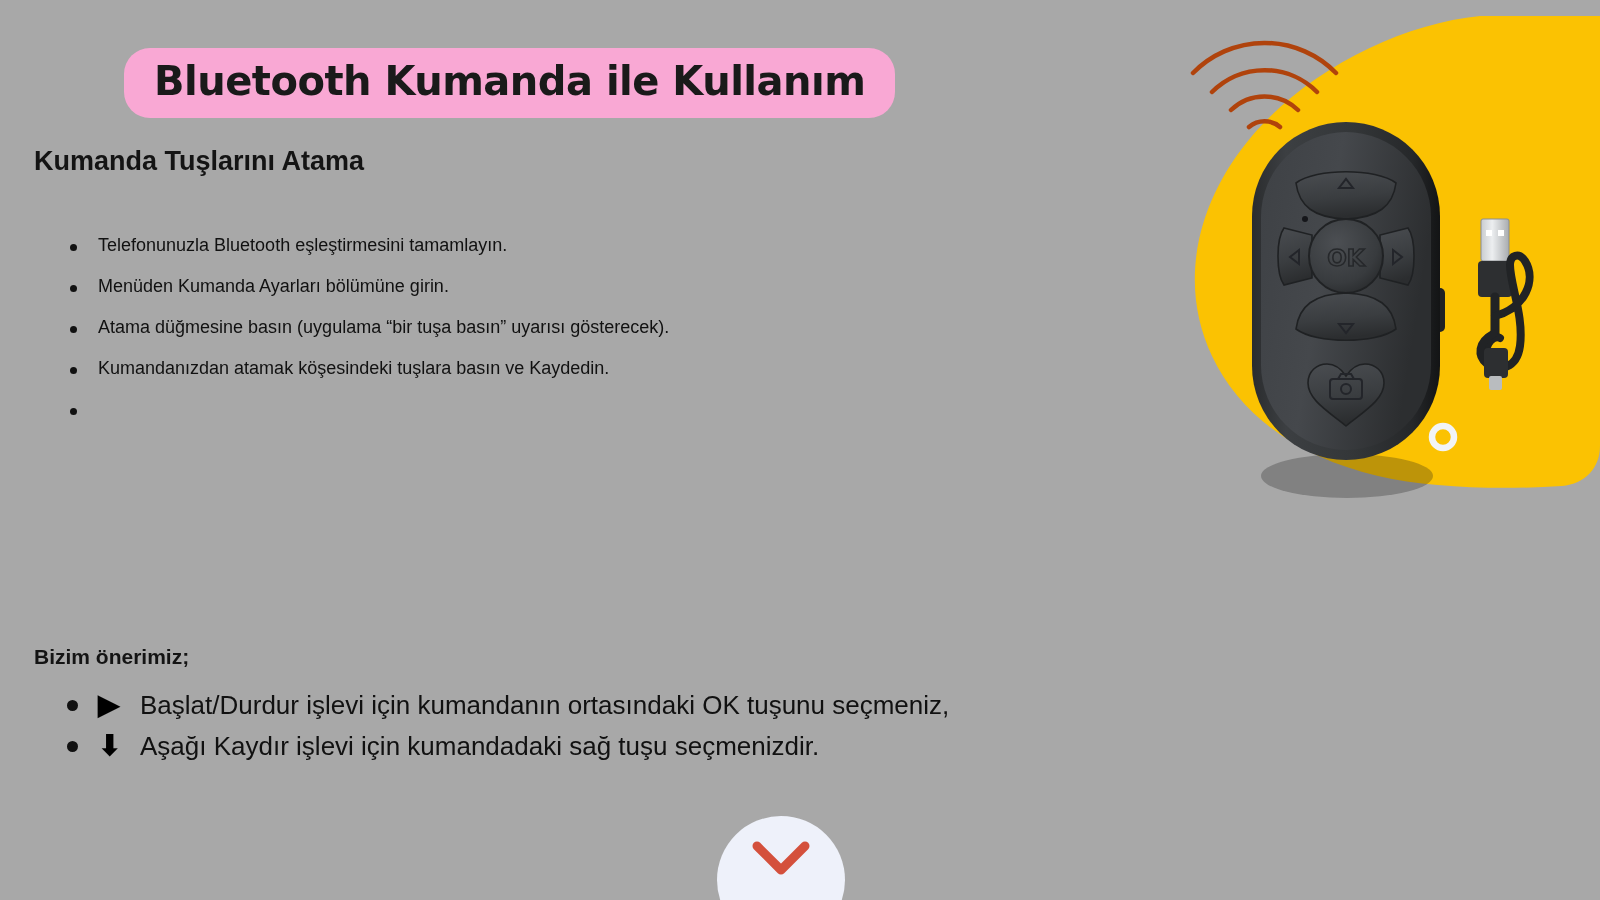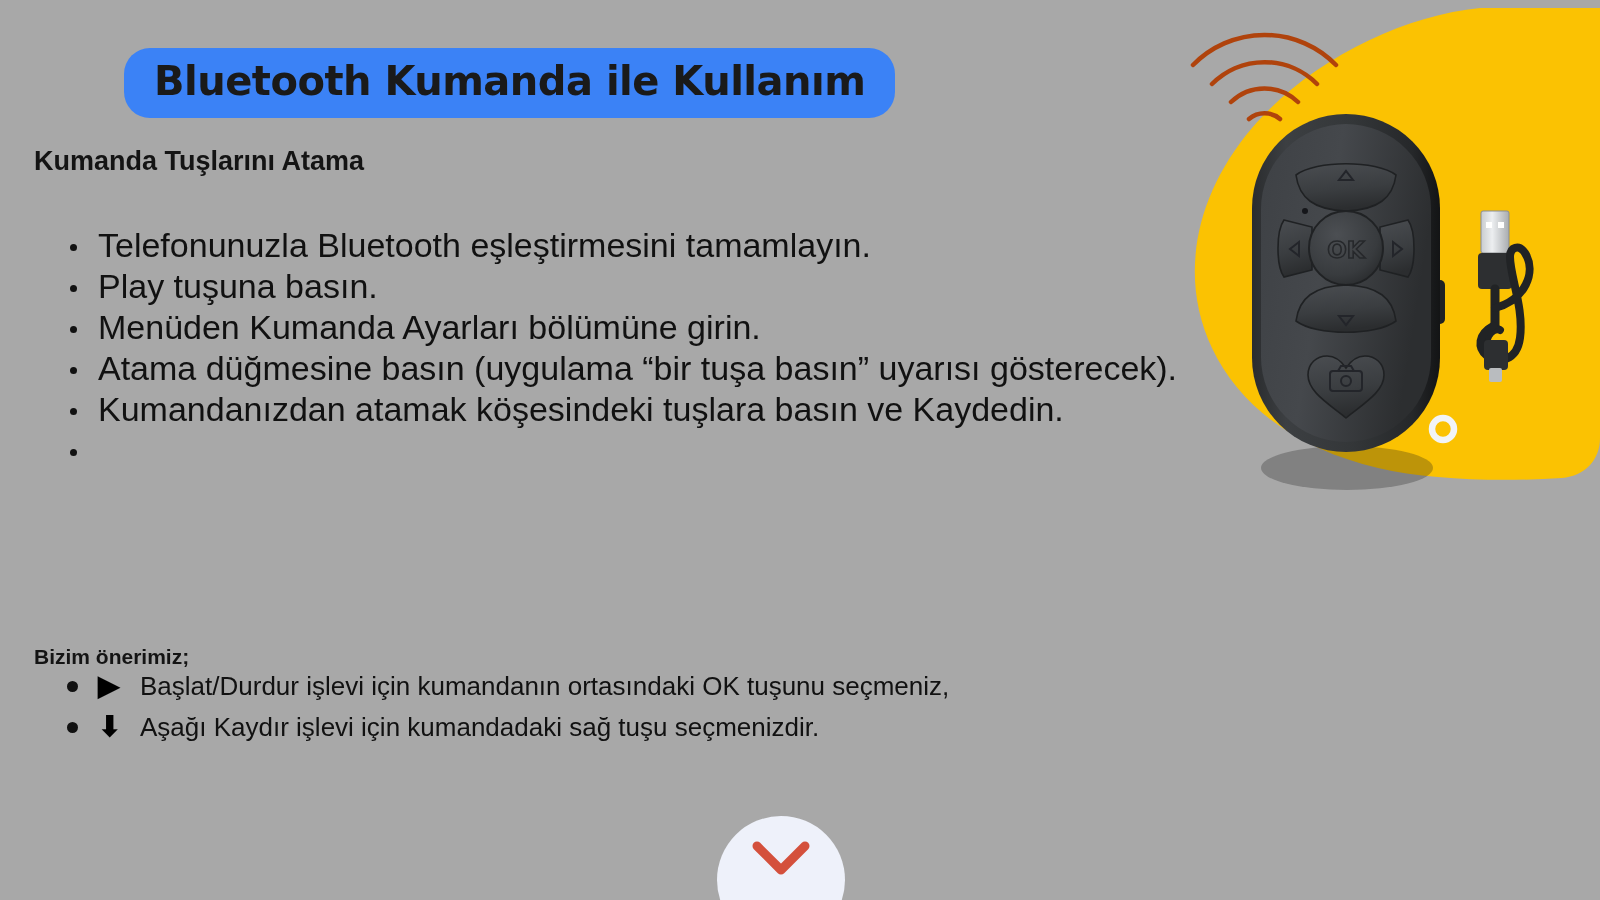--- a/index.html
+++ b/index.html
@@ -11,42 +11,42 @@
     height: 900px;
     overflow: hidden;
     background: #a8a8a8;
     font-family: "Liberation Sans", sans-serif;
     position: relative;
   }
 
   
   #art-panel {
     position: absolute;
-    top: 8px;
+    top: 16px;
     right: 0;
     width: 500px;
     height: 500px;
     z-index: 1;
     pointer-events: none;
   }
   #blob-svg { position: absolute; inset: 0; }
 
   
   #content {
     position: absolute;
     inset: 0;
     z-index: 2;
   }
 
   #title-pill {
     position: absolute;
     left: 124px;
     top: 48px;
     padding: 12px 30px 16px 30px;
-    background: #3b82f6;
+    background: #f9a8d4;
     border-radius: 26px;
     display: inline-block;
   }
   #title-text {
     font-family: "DejaVu Sans", sans-serif;
     font-size: 40px;
     font-weight: bold;
     color: #1a1a1a;
     letter-spacing: -0.5px;
     line-height: 1.05;
@@ -70,21 +70,21 @@
     margin: 0;
     padding: 0;
     list-style: none;
     width: 1250px;
   }
   #steps-list li {
     position: relative;
     height: 41px;
     line-height: 41px;
     padding-left: 64px;
-    font-size: 34px;
+    font-size: 18px;
     color: #111;
     white-space: nowrap;
   }
   #steps-list li::before {
     content: "";
     position: absolute;
     left: 36px;
     top: 19px;
     width: 7px;
     height: 7px;
@@ -99,21 +99,21 @@
     top: 645px;
     font-size: 21px;
     font-weight: bold;
     color: #141414;
     white-space: nowrap;
   }
 
   #rec-list {
     position: absolute;
     left: 34px;
-    top: 665px;
+    top: 684px;
     margin: 0;
     padding: 0;
     list-style: none;
     width: 1300px;
   }
   #rec-list li {
     position: relative;
     height: 41px;
     line-height: 41px;
     padding-left: 64px;
@@ -272,21 +272,20 @@
 <div id="content">
 
   <div id="title-pill">
     <div id="title-text">Bluetooth Kumanda ile Kullanım</div>
   </div>
 
   <div id="subheading">Kumanda Tuşlarını Atama</div>
 
   <ul id="steps-list">
       <li><span>Telefonunuzla Bluetooth eşleştirmesini tamamlayın.</span></li>
-      <li><span>Play tuşuna basın.</span></li>
       <li><span>Menüden Kumanda Ayarları bölümüne girin.</span></li>
       <li><span>Atama düğmesine basın (uygulama “bir tuşa basın” uyarısı gösterecek).</span></li>
       <li><span>Kumandanızdan atamak köşesindeki tuşlara basın ve Kaydedin.</span></li>
       <li class="empty-step"><span></span></li>
     </ul>
 
   <div id="rec-heading">Bizim önerimiz;</div>
 
   <ul id="rec-list">
       <li><span class="rec-glyph">▶</span><span>Başlat/Durdur işlevi için kumandanın ortasındaki OK tuşunu seçmeniz,</span></li>

